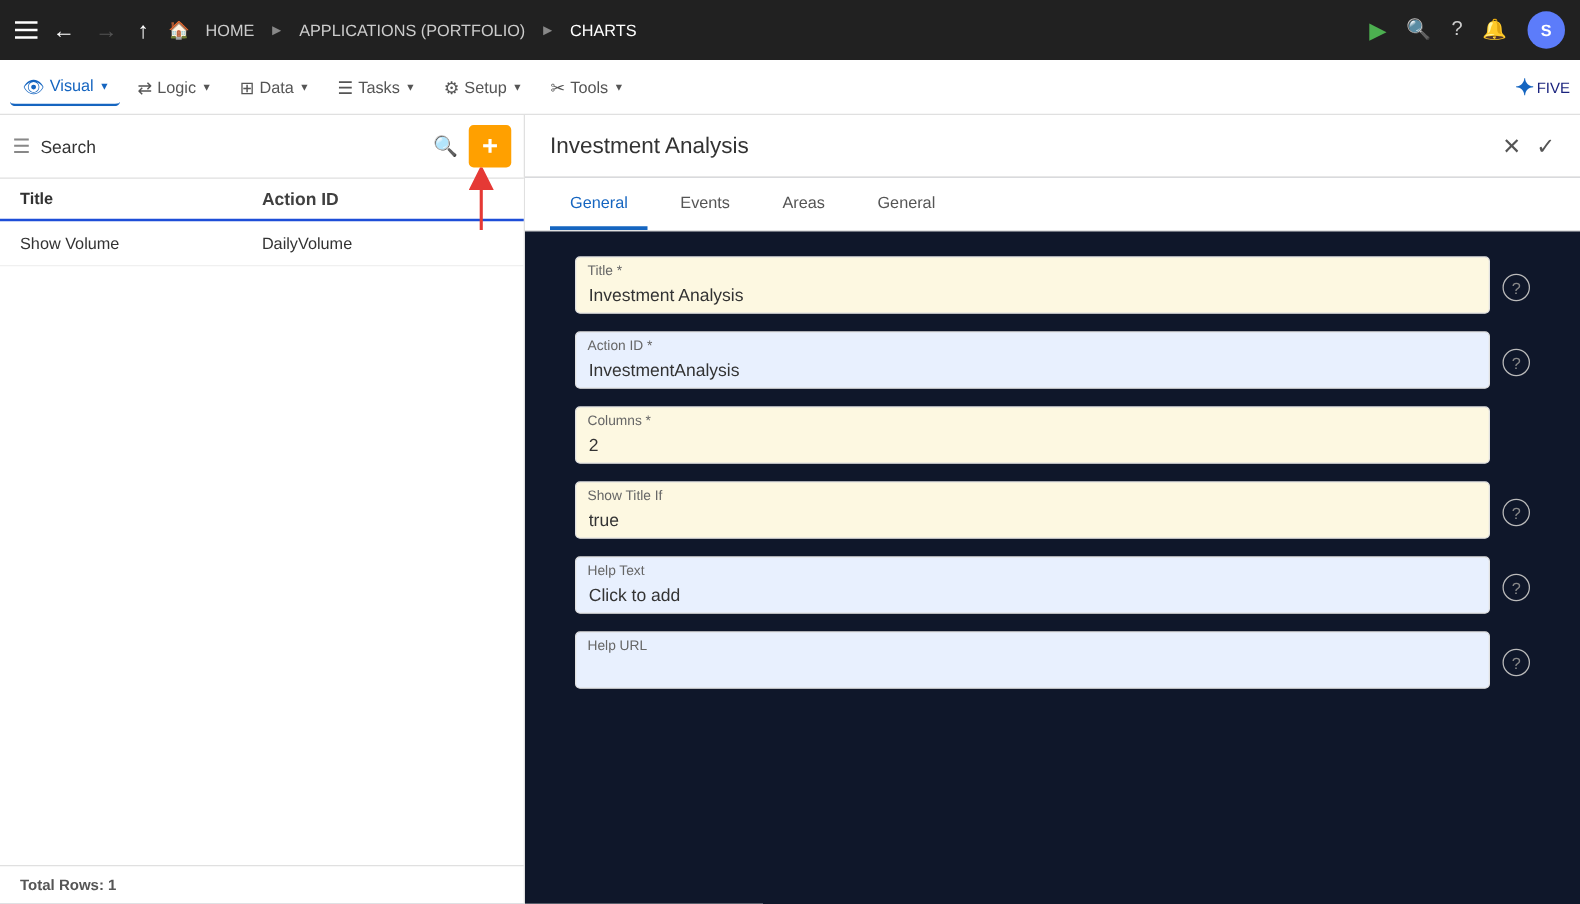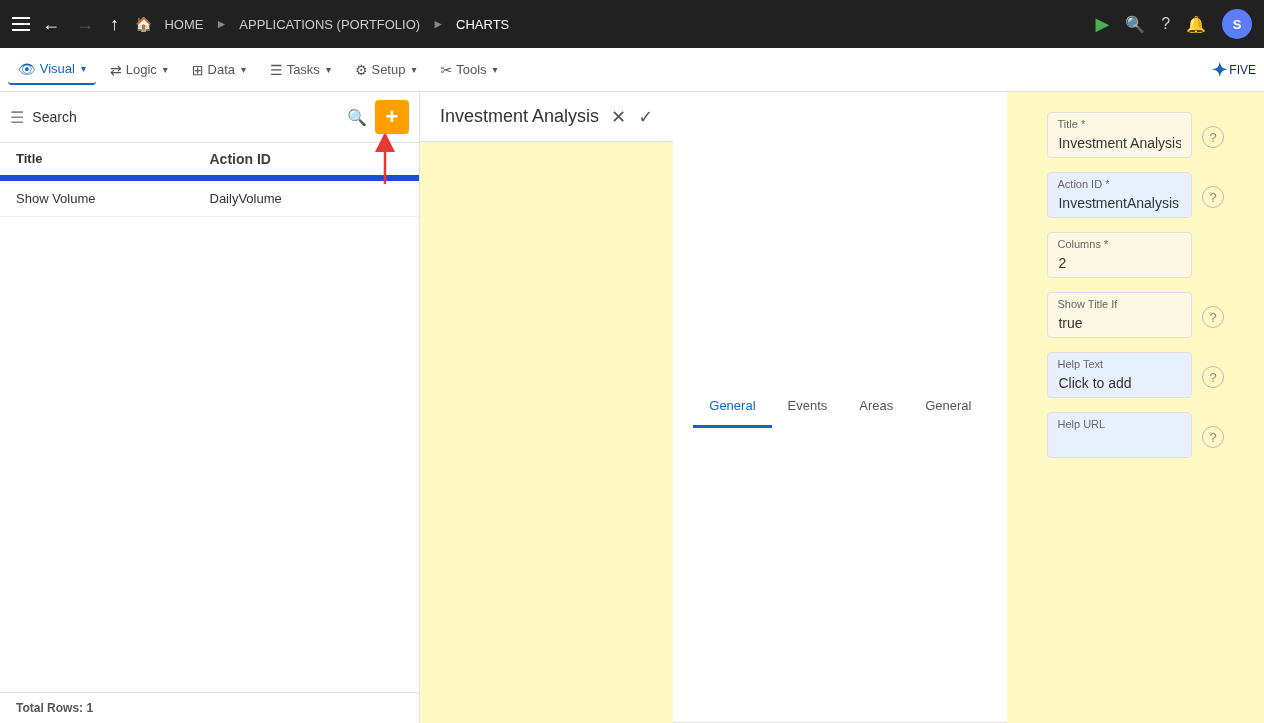--- a/index.html
+++ b/index.html
@@ -86,21 +86,21 @@
       border: none;
       border-radius: 4px;
       cursor: pointer;
       display: flex; align-items: center; justify-content: center;
       font-size: 22px; font-weight: bold;
     }
 
     .table-header {
       display: flex;
       background: #fff;
-      border-bottom: 6px solid #1d4ed8;
+      border-bottom: 2px solid #1d4ed8;
       padding: 8px 16px;
     }
     .table-col-title {
       flex: 1;
       font-size: 13px;
       font-weight: 600;
       color: #333;
     }
     .table-col-action {
       flex: 1;
@@ -125,22 +125,23 @@
       font-size: 12px;
       color: #555;
       font-weight: 600;
       border-top: 1px solid #e0e0e0;
       text-align: left;
     }
 
     
     .right-panel {
       flex: 1;
-      background: #fef9c3;
-      display: flex;
+      background: #0f172a;
+      display: flex;
+      flex-direction: column;
     }
     .right-header {
       display: flex;
       align-items: center;
       background: #fff;
       padding: 0 20px;
       height: 50px;
       border-bottom: 1px solid #e0e0e0;
     }
     .right-title {
@@ -152,21 +153,21 @@
     .header-action-icon {
       color: #555; font-size: 18px; cursor: pointer; margin-left: 12px;
     }
 
     
     .tabs-bar {
       display: flex;
       background: #fff;
       padding: 0 20px;
       border-bottom: 1px solid #e0e0e0;
-      gap: 0;
+      gap: 10px;
       align-items: center;
     }
     .tab {
       padding: 12px 16px;
       font-size: 13px;
       color: #555;
       cursor: pointer;
       border-bottom: 3px solid transparent;
     }
     .tab.active {

